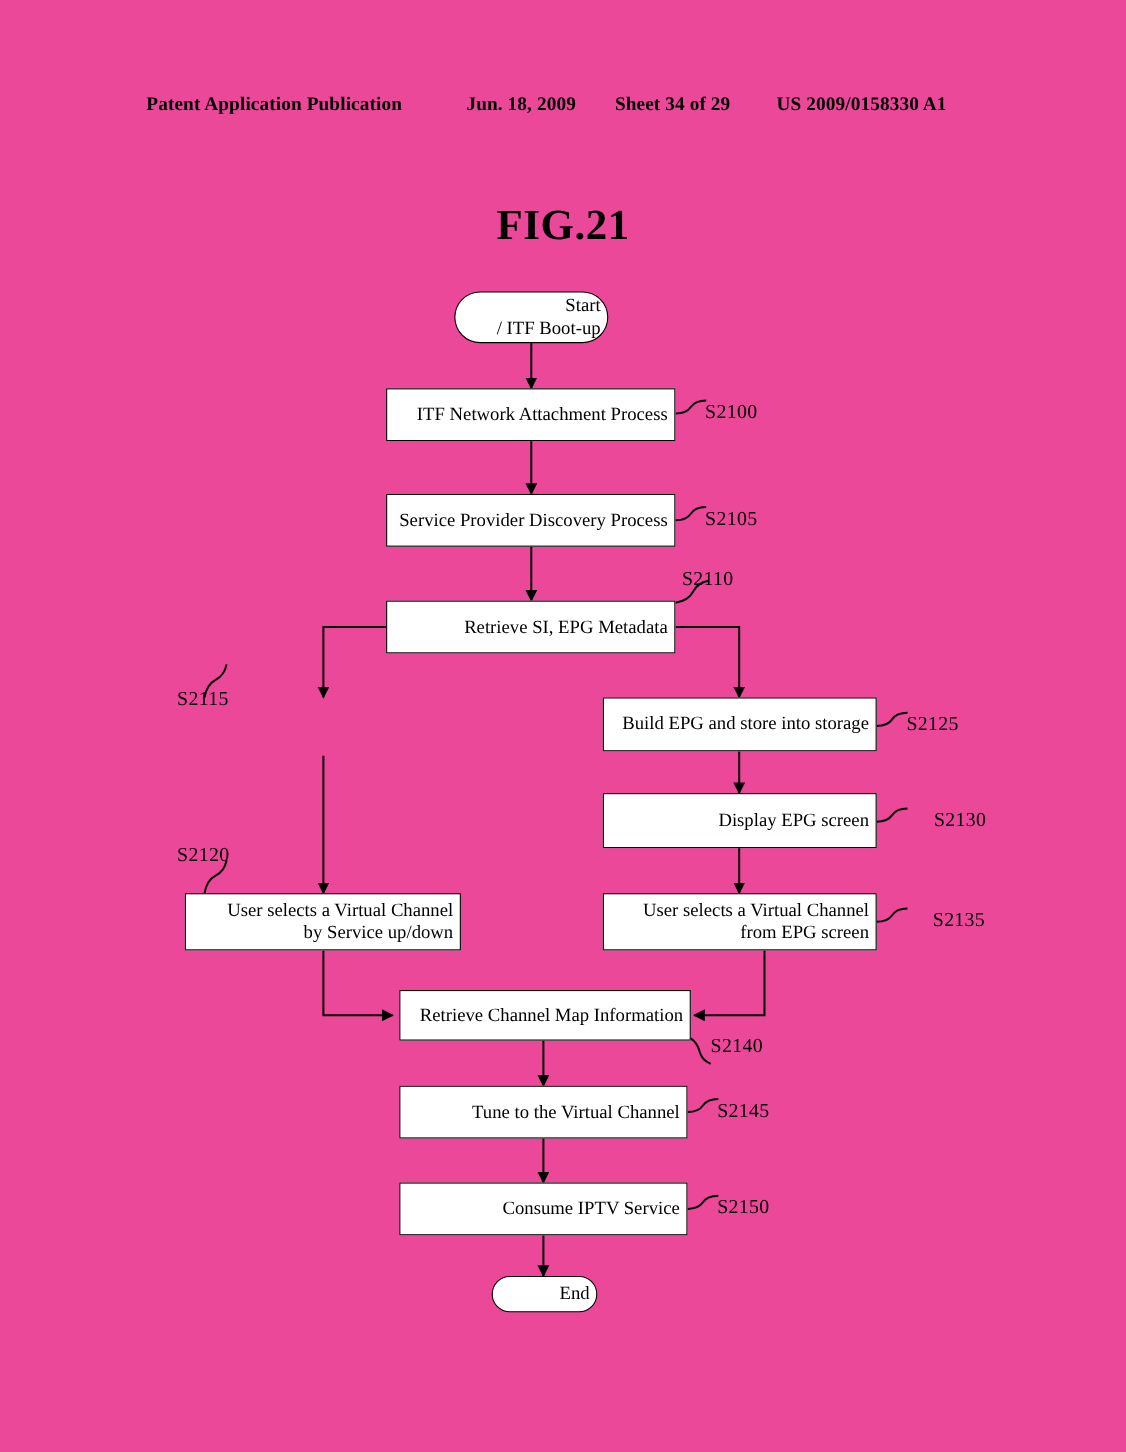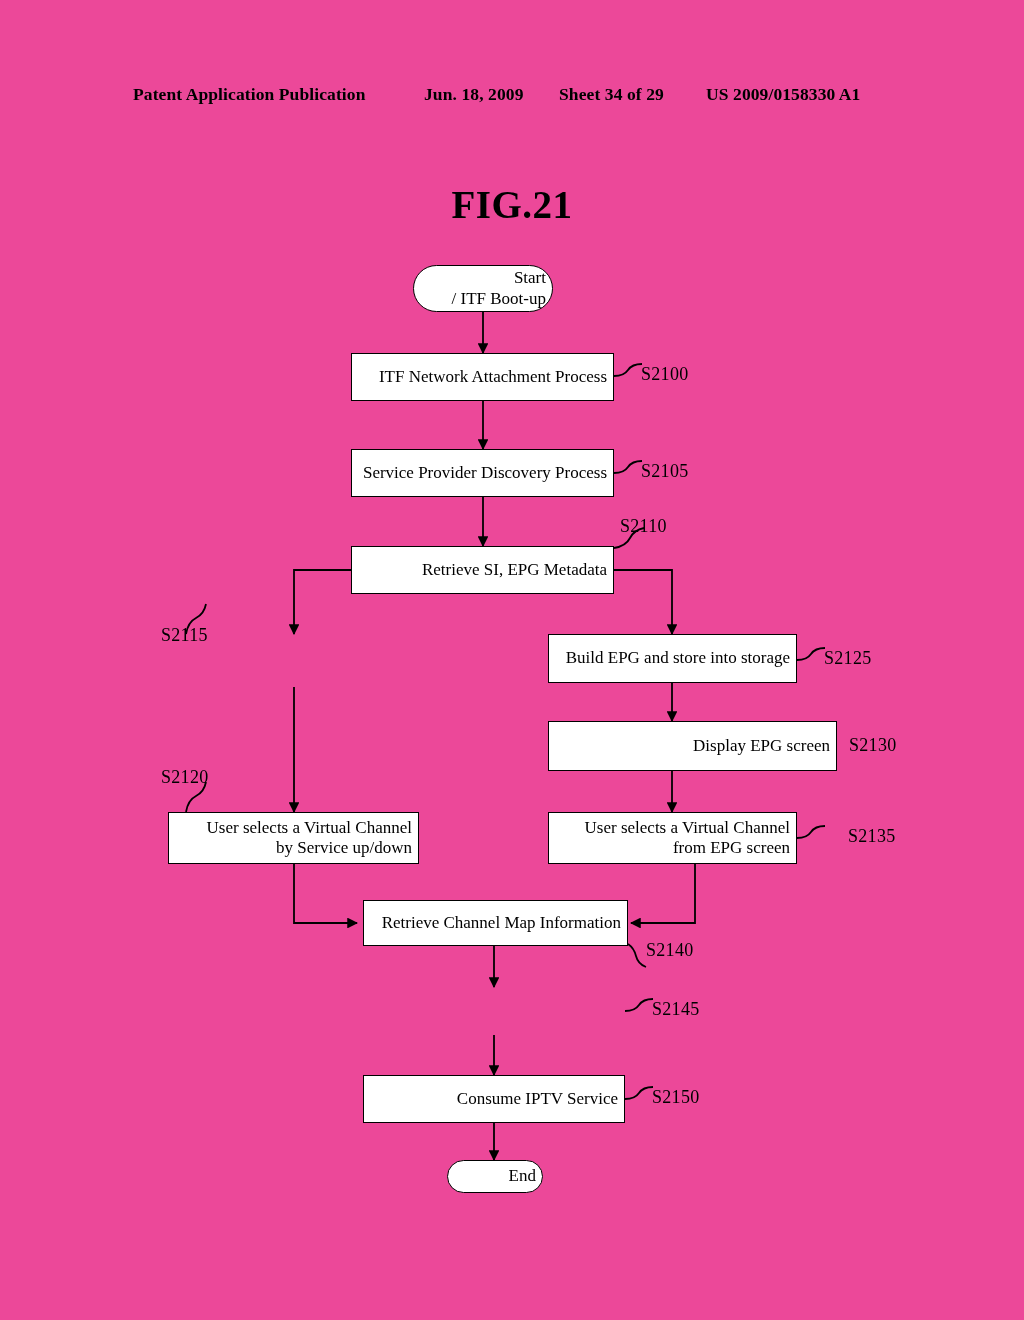--- a/index.html
+++ b/index.html
@@ -167,21 +167,21 @@
 
   <div class="node" style="left:351px; top:546px; width:263px; height:48px;">
     <span class="txt">Retrieve SI, EPG Metadata</span>
   </div>
 
 
   <div class="node" style="left:548px; top:634px; width:249px; height:49px;">
     <span class="txt">Build EPG and store  into storage</span>
   </div>
 
-  <div class="node" style="left:548px; top:721px; width:289px; height:50px;">
+  <div class="node" style="left:548px; top:721px; width:249px; height:50px;">
     <span class="txt">Display EPG screen</span>
   </div>
 
   <div class="node" style="left:168px; top:812px; width:251px; height:52px;">
     <span class="txt">
       <span>User selects a Virtual Channel</span><br>
       <span>by Service up/down</span>
     </span>
   </div>
 
@@ -189,20 +189,23 @@
     <span class="txt">
       <span>User selects a Virtual Channel</span><br>
       <span>from EPG screen</span>
     </span>
   </div>
 
   <div class="node" style="left:363px; top:900px; width:265px; height:46px;">
     <span class="txt">Retrieve Channel Map Information</span>
   </div>
 
+  <div class="node" style="left:363px; top:987px; width:262px; height:48px;">
+    <span class="txt">Tune to the Virtual Channel</span>
+  </div>
 
   <div class="node" style="left:363px; top:1075px; width:262px; height:48px;">
     <span class="txt">Consume IPTV Service</span>
   </div>
 
   <div class="node terminal" style="left:447px; top:1160px; width:96px; height:33px;">
     <span class="txt">End</span>
   </div>
 
   <div class="step-ref" style="left:641px; top:364px;">S2100</div>

